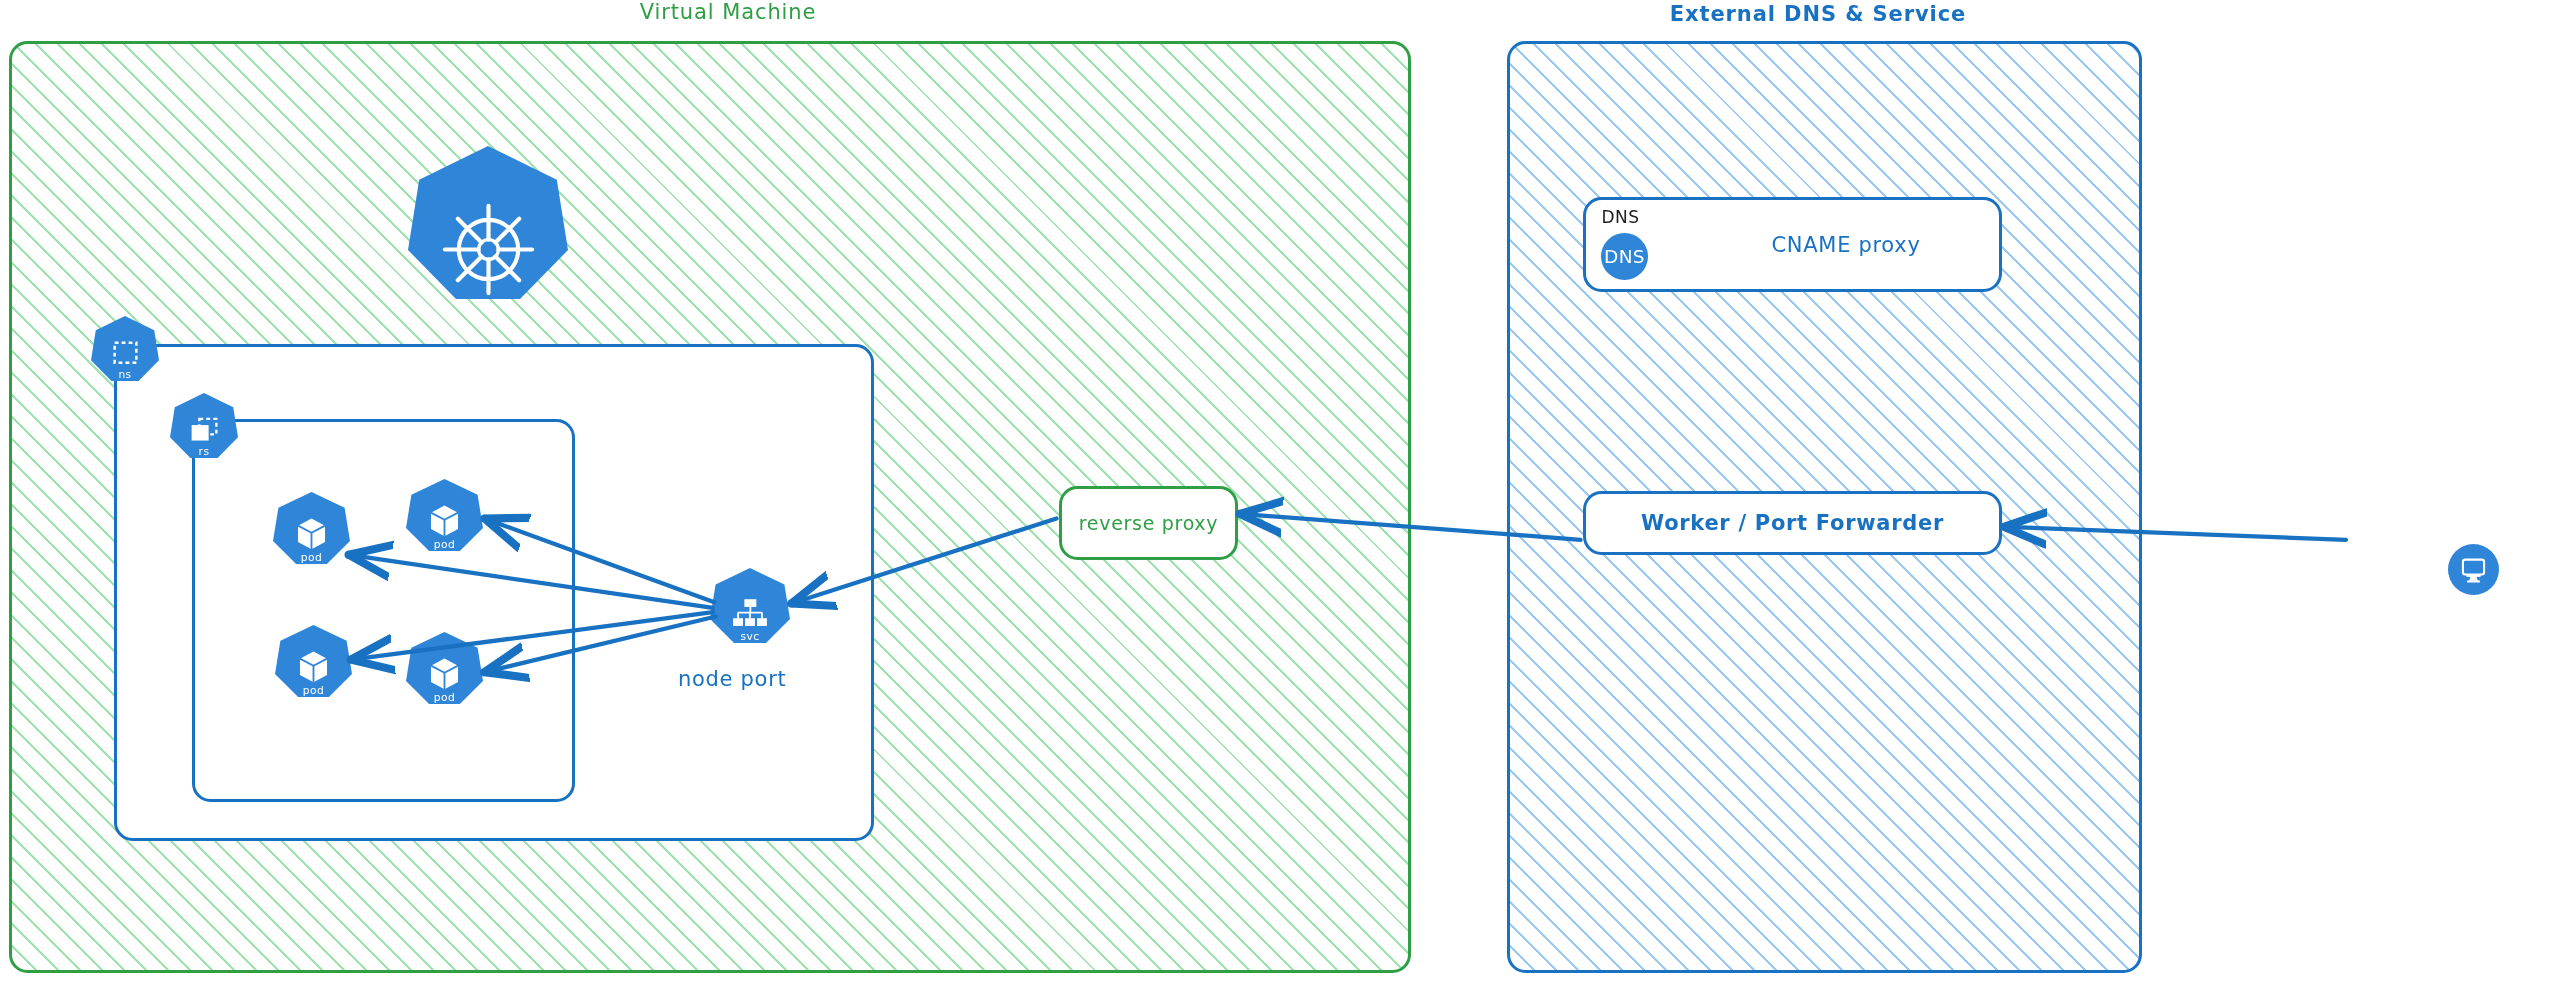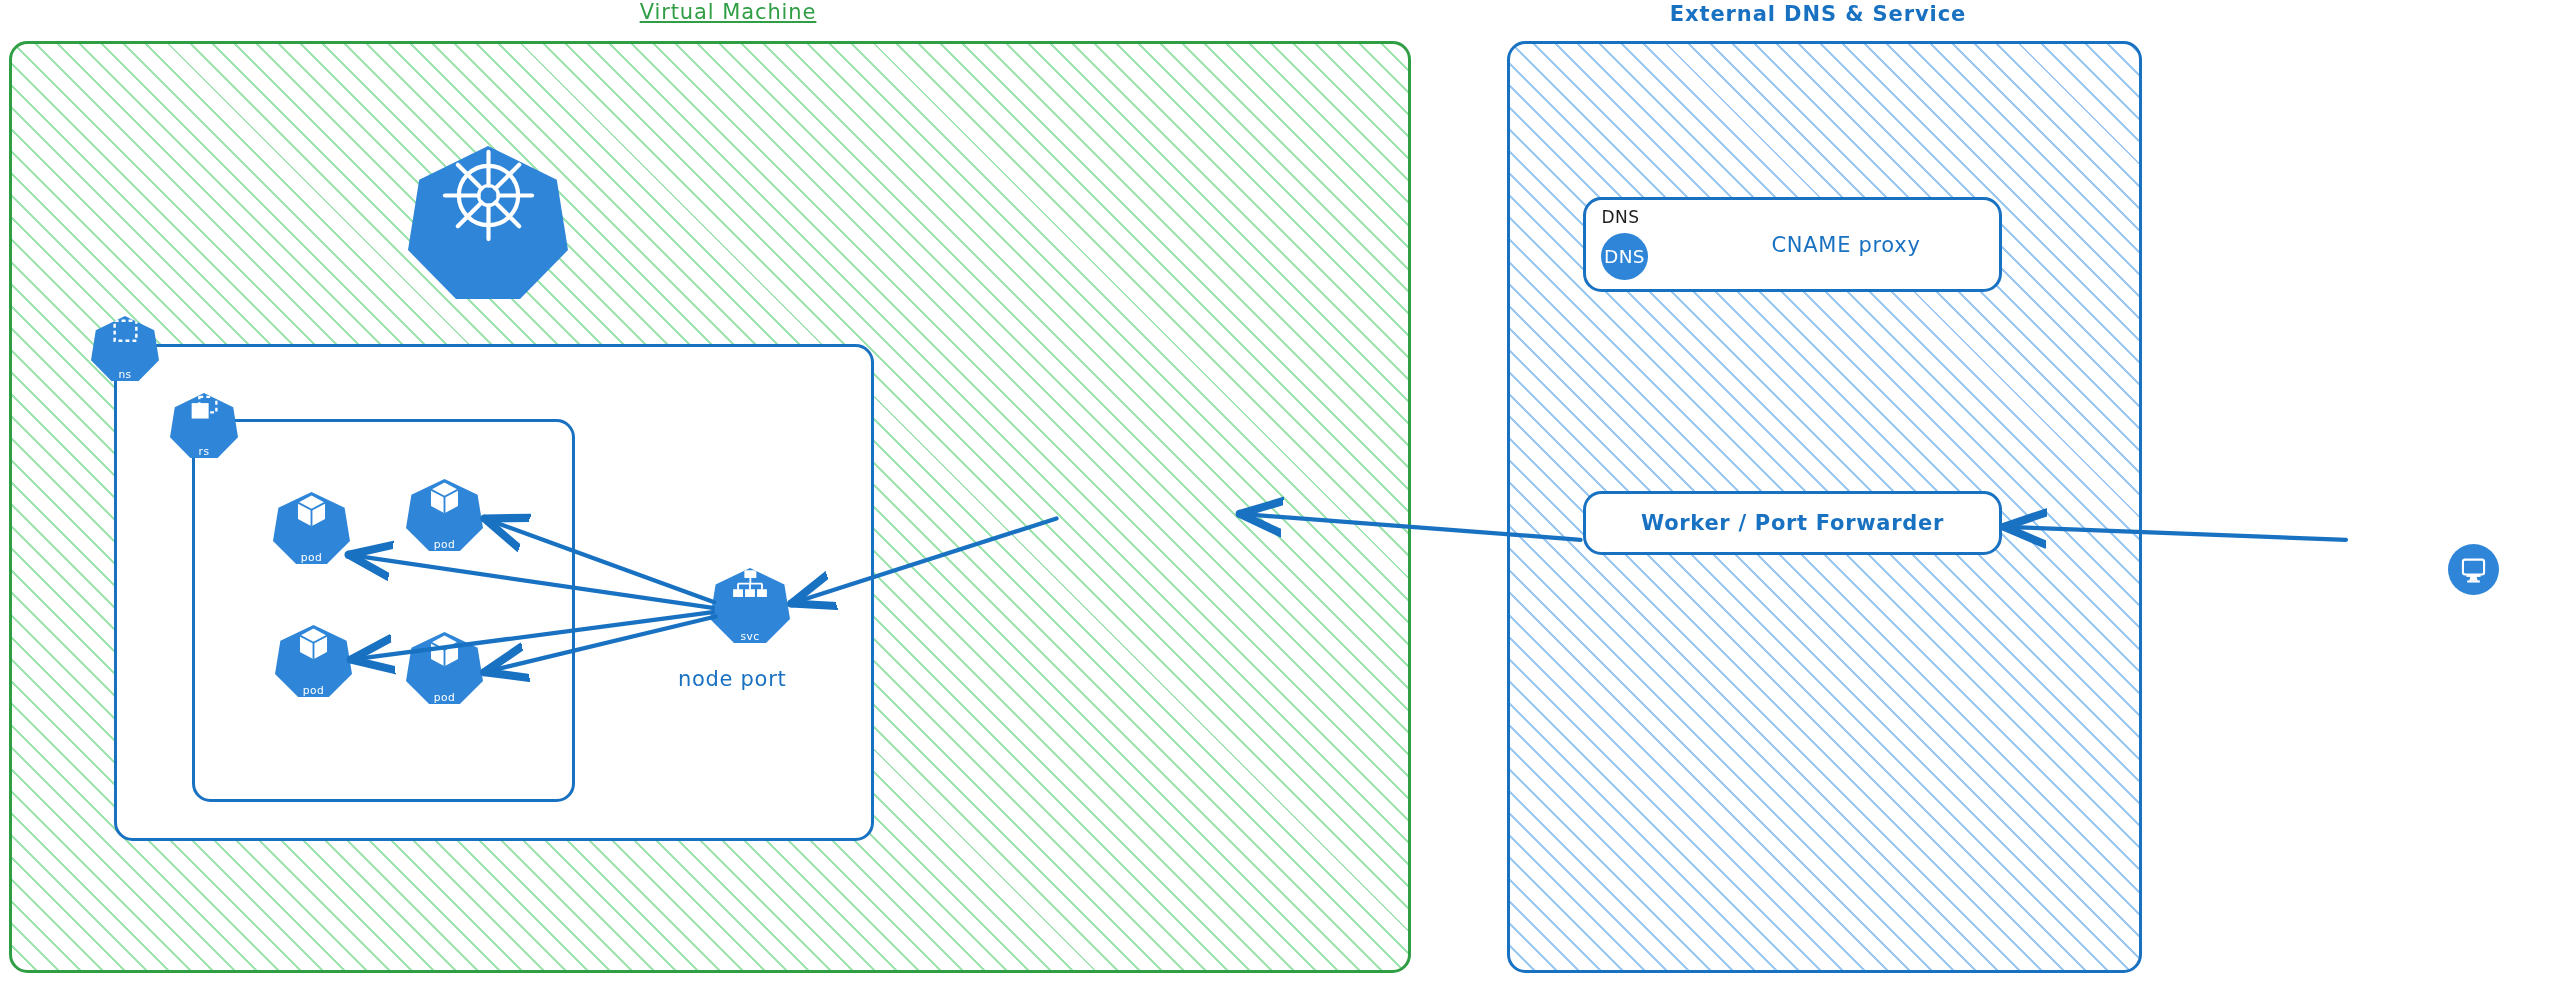--- a/index.html
+++ b/index.html
@@ -85,21 +85,21 @@
 
   
   .k8s-badge{
     position:absolute;
     background:#2f86d8;
     -webkit-clip-path:polygon(50% 0%,93% 22%,100% 68%,70% 100%,30% 100%,0% 68%,7% 22%);
     clip-path:polygon(50% 0%,93% 22%,100% 68%,70% 100%,30% 100%,0% 68%,7% 22%);
     display:flex;
     flex-direction:column;
     align-items:center;
-    justify-content:space-between;
+    justify-content:flex-end;
   }
   .k8s-badge svg{display:block;}
   .badge-caption{
     color:#ffffff;
     font-size:10.7px;
     line-height:1;
     margin-top:1.4px;
     letter-spacing:0.4px;
   }
 
@@ -131,21 +131,21 @@
   }
 
   
   #arrows{position:absolute;left:0;top:0;width:2576px;height:983px;pointer-events:none;}
 </style>
 </head>
 <body>
 
 <div id="canvas">
 
-  <div class="group-title title-green" style="left:728px;top:0px;text-decoration:underline;">Virtual Machine</div>
+  <div class="group-title title-green" style="left:728px;top:0px;">Virtual Machine</div>
 
   <div class="group-title title-blue" style="left:1818px;top:2.1px;font-weight:bold;">External DNS &amp; Service</div>
 
   <div class="group-box group-green" style="left:8.5px;top:41px;width:1402px;height:932px;"></div>
 
   <div class="group-box group-blue" style="left:1507px;top:41px;width:635px;height:932px;"></div>
 
   <div class="k8s-badge" style="left:408px;top:146px;width:160px;height:153px;">
     <svg width="99" height="99" viewBox="0 0 100 100" aria-hidden="true">
       <g stroke="#ffffff" stroke-width="4.2" fill="none" stroke-linecap="round">
@@ -228,20 +228,23 @@
       <line x1="10" y1="22" x2="44" y2="22" stroke="#ffffff" stroke-width="2.6"></line>
       <line x1="10" y1="22" x2="10" y2="30" stroke="#ffffff" stroke-width="2.6"></line>
       <line x1="27" y1="22" x2="27" y2="30" stroke="#ffffff" stroke-width="2.6"></line>
       <line x1="44" y1="22" x2="44" y2="30" stroke="#ffffff" stroke-width="2.6"></line>
     </svg>
     <span class="badge-caption">svc</span>
   </div>
 
   <div class="free-label" style="left:678px;top:667px;">node port</div>
 
+  <div class="plain-box box-green" style="left:1059px;top:486px;width:179px;height:74px;">
+    <div class="box-label label-green" style="font-size:19px;">reverse proxy</div>
+  </div>
 
   <div class="plain-box box-blue" style="left:1583px;top:197px;width:419px;height:95px;">
     <div class="corner-tag">DNS</div>
     <div class="box-label label-blue" style="left:107px;">CNAME proxy</div>
   </div>
   <div class="dns-chip" style="left:1601px;top:233px;width:47px;height:47px;">DNS</div>
 
   <div class="plain-box box-blue" style="left:1583px;top:491px;width:419px;height:64px;font-weight:bold;">
     <div class="box-label label-blue">Worker / Port Forwarder</div>
   </div>

